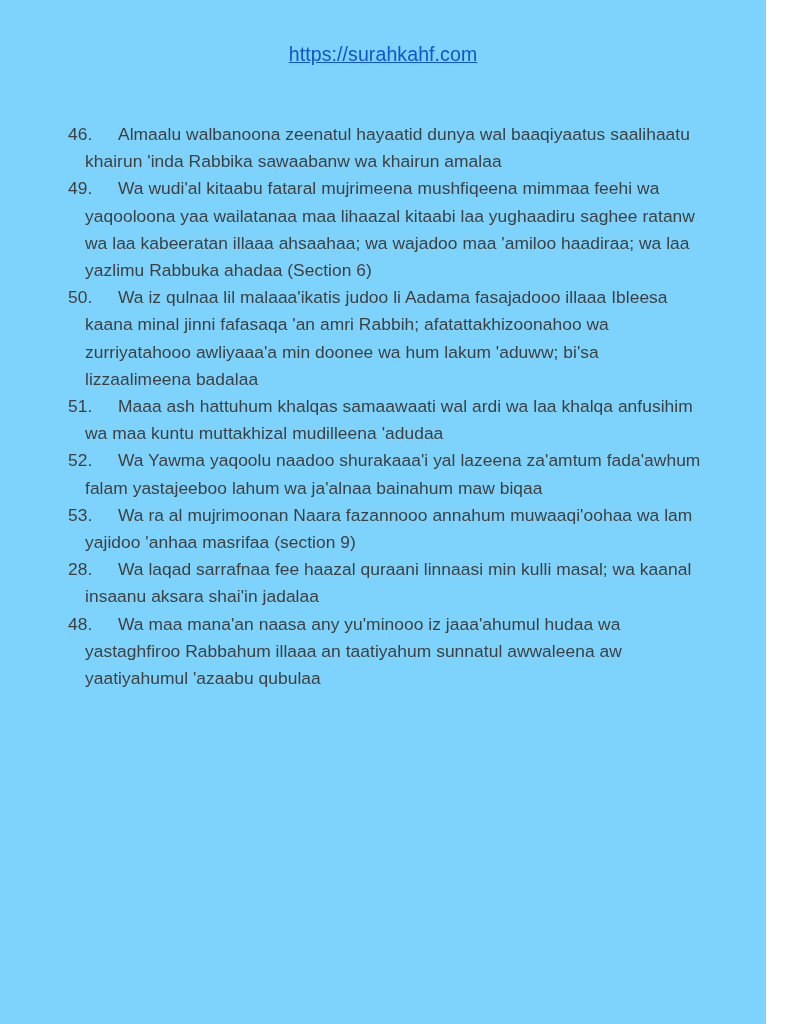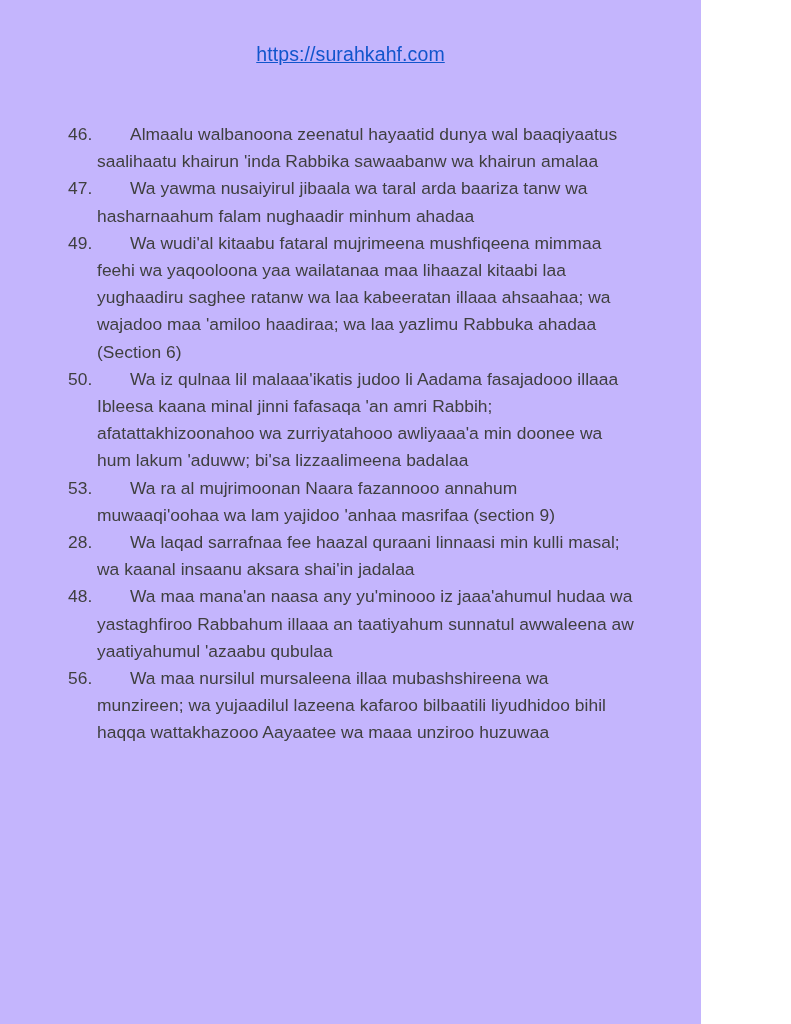--- a/index.html
+++ b/index.html
@@ -10,23 +10,23 @@
   body {
     width: 791px;
     height: 1024px;
     font-family: "Liberation Sans", sans-serif;
     color: #3c3c3c;
     -webkit-font-smoothing: antialiased;
     overflow: hidden;
   }
   .page {
     position: relative;
-    width: 701px;
+    width: 766px;
     height: 1024px;
-    background: #c4b5fd;
+    background: #7dd3fc;
     box-sizing: border-box;
   }
   .header {
     text-align: center;
     padding-top: 43px;
     height: 30px;
   }
   .header-link {
     color: #1155cc;
     text-decoration: underline;
@@ -70,63 +70,63 @@
     text-indent: 0;
     margin-left: 0;
     padding-left: 0;
   }
   
   li.verse-item {
     padding-left: 17px;
   }
   li.verse-item .verse-text {
     display: block;
-    margin-left: 12px;
+    margin-left: 0;
     text-indent: 33px;
   }
 </style>
 </head>
 <body>
 
 <div class="page">
 
   <div class="header">
     <a class="header-link" href="#">https://surahkahf.com</a>
   </div>
 
   <div class="body-block">
     <ol class="verse-list">
         <li class="verse-item">
           <span class="verse-num">46.</span>
           <span class="verse-text">Almaalu walbanoona zeenatul hayaatid dunya wal baaqiyaatus saalihaatu khairun 'inda Rabbika sawaabanw wa khairun amalaa</span>
         </li>
         <li class="verse-item">
-          <span class="verse-num">47.</span>
-          <span class="verse-text">Wa yawma nusaiyirul jibaala wa taral arda baariza tanw wa hasharnaahum falam nughaadir minhum ahadaa</span>
-        </li>
-        <li class="verse-item">
           <span class="verse-num">49.</span>
           <span class="verse-text">Wa wudi'al kitaabu fataral mujrimeena mushfiqeena mimmaa feehi wa yaqooloona yaa wailatanaa maa lihaazal kitaabi laa yughaadiru saghee ratanw wa laa kabeeratan illaaa ahsaahaa; wa wajadoo maa 'amiloo haadiraa; wa laa yazlimu Rabbuka ahadaa (Section 6)</span>
         </li>
         <li class="verse-item">
           <span class="verse-num">50.</span>
           <span class="verse-text">Wa iz qulnaa lil malaaa'ikatis judoo li Aadama fasajadooo illaaa Ibleesa kaana minal jinni fafasaqa 'an amri Rabbih; afatattakhizoonahoo wa zurriyatahooo awliyaaa'a min doonee wa hum lakum 'aduww; bi'sa lizzaalimeena badalaa</span>
+        </li>
+        <li class="verse-item">
+          <span class="verse-num">51.</span>
+          <span class="verse-text">Maaa ash hattuhum khalqas samaawaati wal ardi wa laa khalqa anfusihim wa maa kuntu muttakhizal mudilleena 'adudaa</span>
+        </li>
+        <li class="verse-item">
+          <span class="verse-num">52.</span>
+          <span class="verse-text">Wa Yawma yaqoolu naadoo shurakaaa'i yal lazeena za'amtum fada'awhum falam yastajeeboo lahum wa ja'alnaa bainahum maw biqaa</span>
         </li>
         <li class="verse-item">
           <span class="verse-num">53.</span>
           <span class="verse-text">Wa ra al mujrimoonan Naara fazannooo annahum muwaaqi'oohaa wa lam yajidoo 'anhaa masrifaa (section 9)</span>
         </li>
         <li class="verse-item">
           <span class="verse-num">28.</span>
           <span class="verse-text">Wa laqad sarrafnaa fee haazal quraani linnaasi min kulli masal; wa kaanal insaanu aksara shai'in jadalaa</span>
         </li>
         <li class="verse-item">
           <span class="verse-num">48.</span>
           <span class="verse-text">Wa maa mana'an naasa any yu'minooo iz jaaa'ahumul hudaa wa yastaghfiroo Rabbahum illaaa an taatiyahum sunnatul awwaleena aw yaatiyahumul 'azaabu qubulaa</span>
         </li>
-        <li class="verse-item">
-          <span class="verse-num">56.</span>
-          <span class="verse-text">Wa maa nursilul mursaleena illaa mubashshireena wa munzireen; wa yujaadilul lazeena kafaroo bilbaatili liyudhidoo bihil haqqa wattakhazooo Aayaatee wa maaa unziroo huzuwaa</span>
-        </li>
       </ol>
   </div>
 
 </div>
 
 </body></html>

